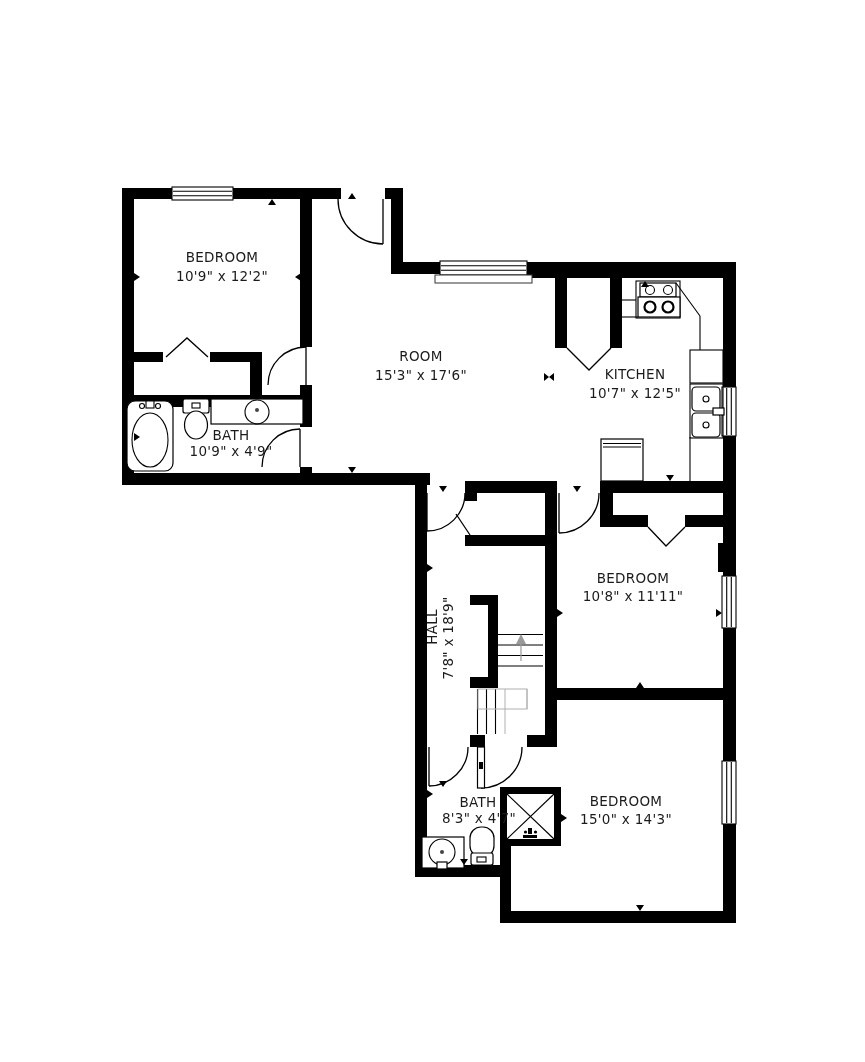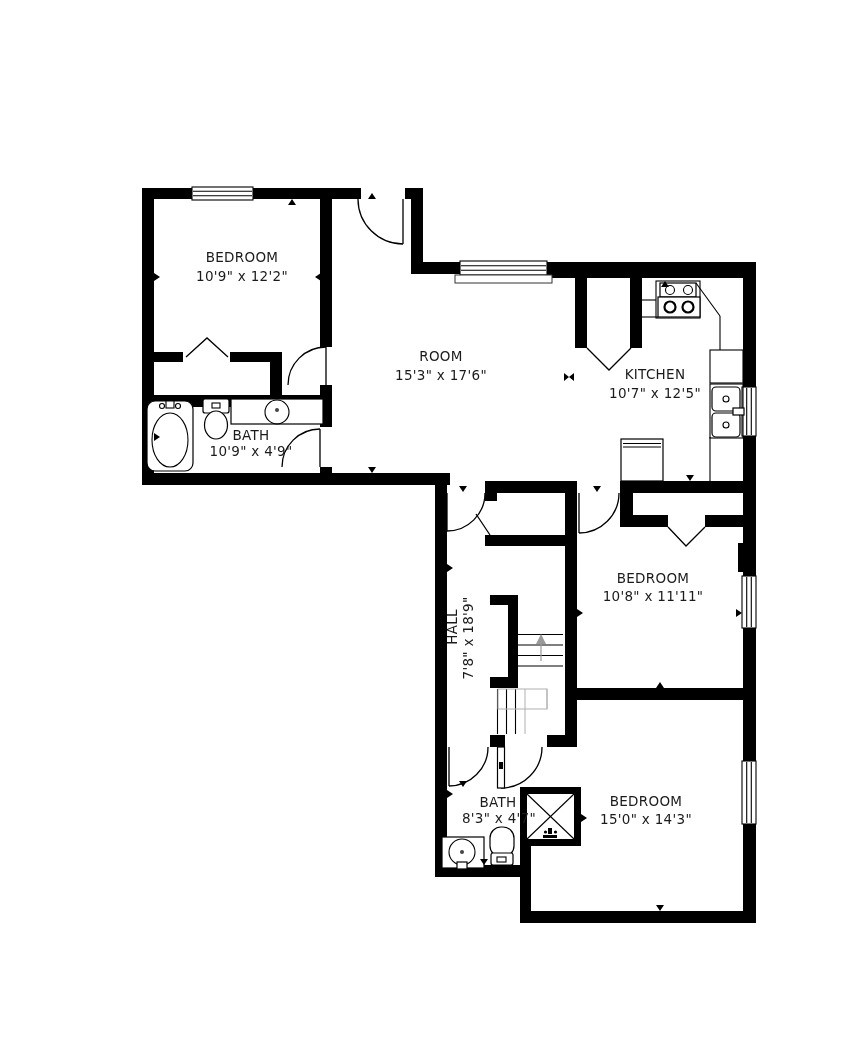--- a/index.html
+++ b/index.html
@@ -1,16 +1,16 @@
 <!DOCTYPE html>
 <html><head>
 <meta charset="utf-8">
 <style>
   html,body{margin:0;padding:0;background:#ffffff;}
-  .stage{position:relative;width:818px;height:1062px;background:#ffffff;overflow:hidden;margin-left:20px;}
+  .stage{position:relative;width:818px;height:1062px;background:#ffffff;overflow:hidden;}
   svg{display:block;}
   text{font-family:"DejaVu Sans","Liberation Sans",sans-serif;font-size:13.5px;fill:#1b1b1b;letter-spacing:.3px;}
   .wall{fill:#000000;stroke:none;}
   .thin{stroke:#000000;stroke-width:1.1;fill:none;}
   .fix{stroke:#000000;stroke-width:1.2;fill:#ffffff;}
   .door{stroke:#000000;stroke-width:1.3;fill:none;}
   .win{fill:#ffffff;stroke:#000000;stroke-width:1.1;}
   .mark{fill:#000000;}
   .faint{stroke:#b0b0b0;stroke-width:1;fill:none;}
 </style>

